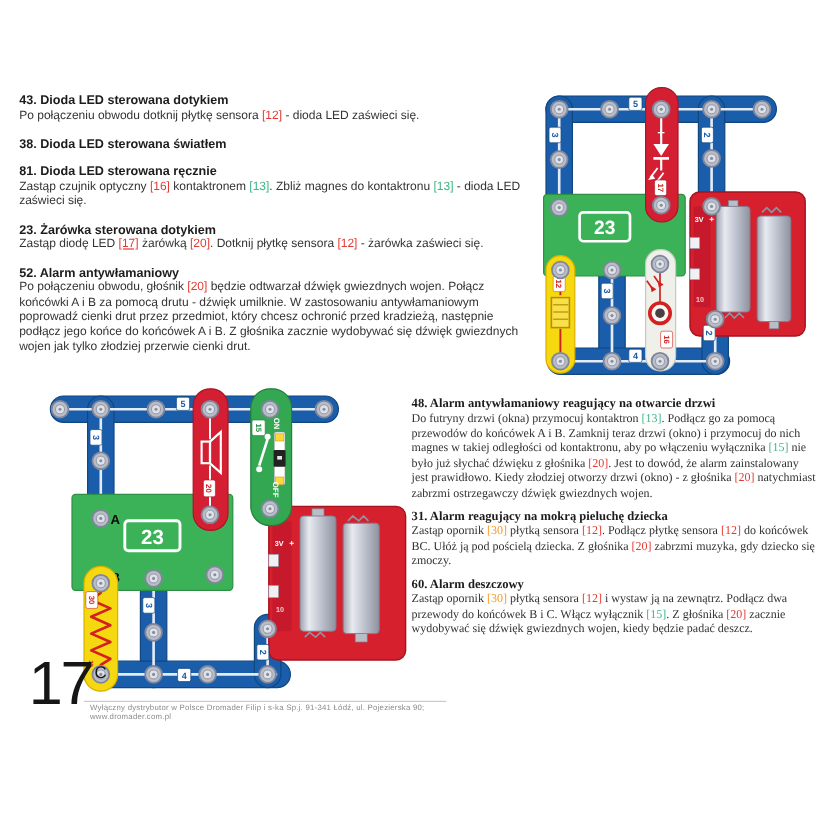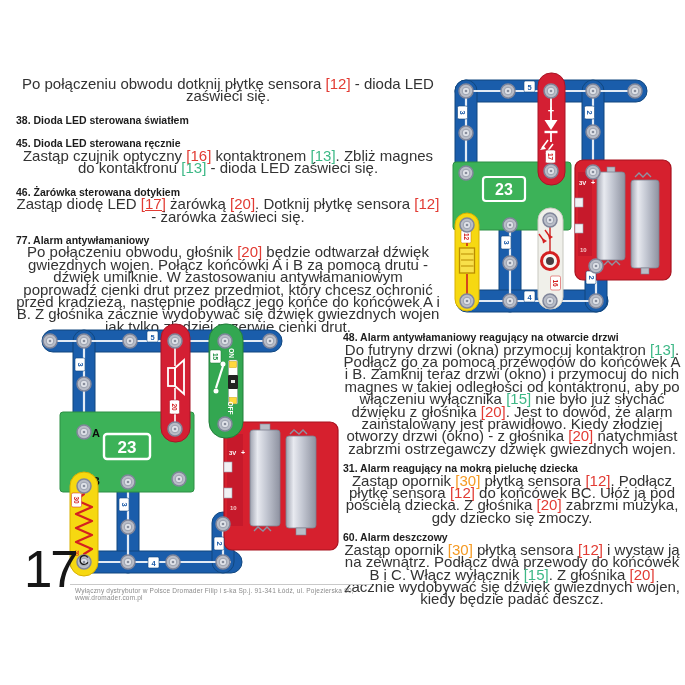--- a/index.html
+++ b/index.html
@@ -5,23 +5,23 @@
   html,body{margin:0;padding:0;}
   body{
     width:685px;height:685px;background:#ffffff;position:relative;overflow:hidden;
     font-family:"Liberation Sans", sans-serif; color:#2b2b2b;
   }
   .page{position:absolute;inset:0;background:#fff;}
   .text-col{position:absolute;}
   #left-col{left:16px;top:78px;width:424px;}
   #right-col{left:343px;top:331px;width:338px;}
   .section{margin-bottom:11px;}
-  #right-col .section{margin-bottom:7px;}
+  #right-col .section{margin-bottom:7px;font-family:Liberation Serif, serif;}
   .sec-title{font-weight:bold;font-size:10.5px;line-height:12.5px;color:#1c1c1c;}
-  .sec-body{font-size:15px;line-height:12.4px;color:#333;text-align:center;}
+  .sec-body{font-size:10px;line-height:12.4px;color:#333;}
   .pagenum{
     position:absolute;left:24px;top:544px;font-size:51px;line-height:1;
     color:#161616;letter-spacing:-2px;z-index:5;
   }
   .pagenum sup{font-size:14px;letter-spacing:0;position:relative;top:-4px;left:2px;}
   .footer-line{position:absolute;left:70px;top:584px;width:302px;height:1px;background:#c9c9c9;}
   .footer{position:absolute;left:75px;top:587px;width:310px;font-size:6.5px;color:#8a8a8a;letter-spacing:0.2px;}
   svg.circuit{position:absolute;}
   #circuit-top{left:445px;top:68px;}
   #circuit-bottom{left:28px;top:322px;}
@@ -31,35 +31,36 @@
   .glbl{font-size:6.5px;font-weight:bold;fill:#1f8f43;}
   .white-t{fill:#ffffff;font-weight:bold;}
 </style>
 </head>
 <body>
 
 <div class="page">
 
   <div id="left-col" class="text-col">
       <div class="section">
+        <div class="sec-title">43. Dioda LED sterowana dotykiem</div>
         <div class="sec-body">Po połączeniu obwodu dotknij płytkę sensora <span style="color: rgb(226, 59, 51);">[12]</span> - dioda LED zaświeci się.</div>
       </div>
       <div class="section">
         <div class="sec-title">38. Dioda LED sterowana światłem</div>
       </div>
       <div class="section">
-        <div class="sec-title">45. Dioda LED sterowana ręcznie</div>
+        <div class="sec-title">81. Dioda LED sterowana ręcznie</div>
         <div class="sec-body">Zastąp czujnik optyczny <span style="color: rgb(226, 59, 51);">[16]</span> kontaktronem <span style="color: rgb(61, 184, 134);">[13]</span>. Zbliż magnes do kontaktronu <span style="color: rgb(61, 184, 134);">[13]</span> - dioda LED zaświeci się.</div>
       </div>
       <div class="section">
-        <div class="sec-title">46. Żarówka sterowana dotykiem</div>
+        <div class="sec-title">23. Żarówka sterowana dotykiem</div>
         <div class="sec-body">Zastąp diodę LED <span style="color: rgb(226, 59, 51); text-decoration: underline;">[17]</span> żarówką <span style="color: rgb(226, 59, 51);">[20]</span>. Dotknij płytkę sensora <span style="color: rgb(226, 59, 51);">[12]</span> - żarówka zaświeci się.</div>
       </div>
       <div class="section">
-        <div class="sec-title">77. Alarm antywłamaniowy</div>
+        <div class="sec-title">52. Alarm antywłamaniowy</div>
         <div class="sec-body">Po połączeniu obwodu, głośnik <span style="color: rgb(226, 59, 51);">[20]</span> będzie odtwarzał dźwięk gwiezdnych wojen. Połącz końcówki A i B za pomocą drutu - dźwięk umilknie. W zastosowaniu antywłamaniowym poprowadź cienki drut przez przedmiot, który chcesz ochronić przed kradzieżą, następnie podłącz jego końce do końcówek A i B. Z głośnika zacznie wydobywać się dźwięk gwiezdnych wojen jak tylko złodziej przerwie cienki drut.</div>
       </div>
     </div>
   <div id="right-col" class="text-col">
       <div class="section">
         <div class="sec-title">48. Alarm antywłamaniowy reagujący na otwarcie drzwi</div>
         <div class="sec-body">Do futryny drzwi (okna) przymocuj kontaktron <span style="color: rgb(61, 184, 134);">[13]</span>. Podłącz go za pomocą przewodów do końcówek A i B. Zamknij teraz drzwi (okno) i przymocuj do nich magnes w takiej odległości od kontaktronu, aby po włączeniu wyłącznika <span style="color: rgb(61, 184, 134);">[15]</span> nie było już słychać dźwięku z głośnika <span style="color: rgb(226, 59, 51);">[20]</span>. Jest to dowód, że alarm zainstalowany jest prawidłowo. Kiedy złodziej otworzy drzwi (okno) - z głośnika <span style="color: rgb(226, 59, 51);">[20]</span> natychmiast zabrzmi ostrzegawczy dźwięk gwiezdnych wojen.</div>
       </div>
       <div class="section">
         <div class="sec-title">31. Alarm reagujący na mokrą pieluchę dziecka</div>

